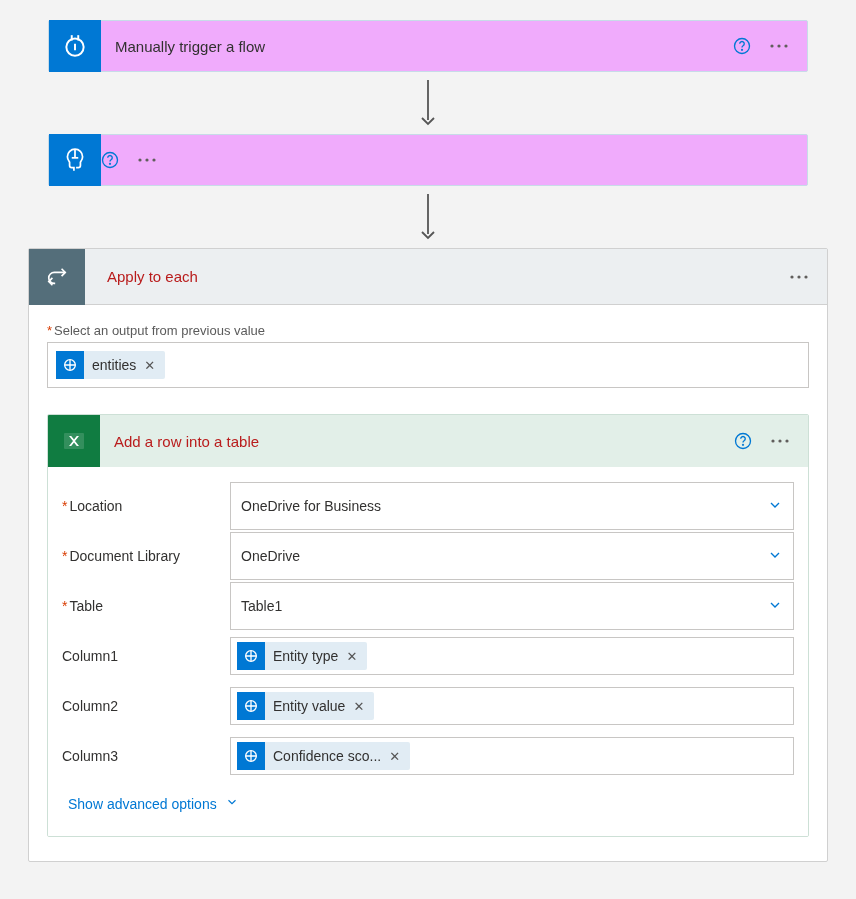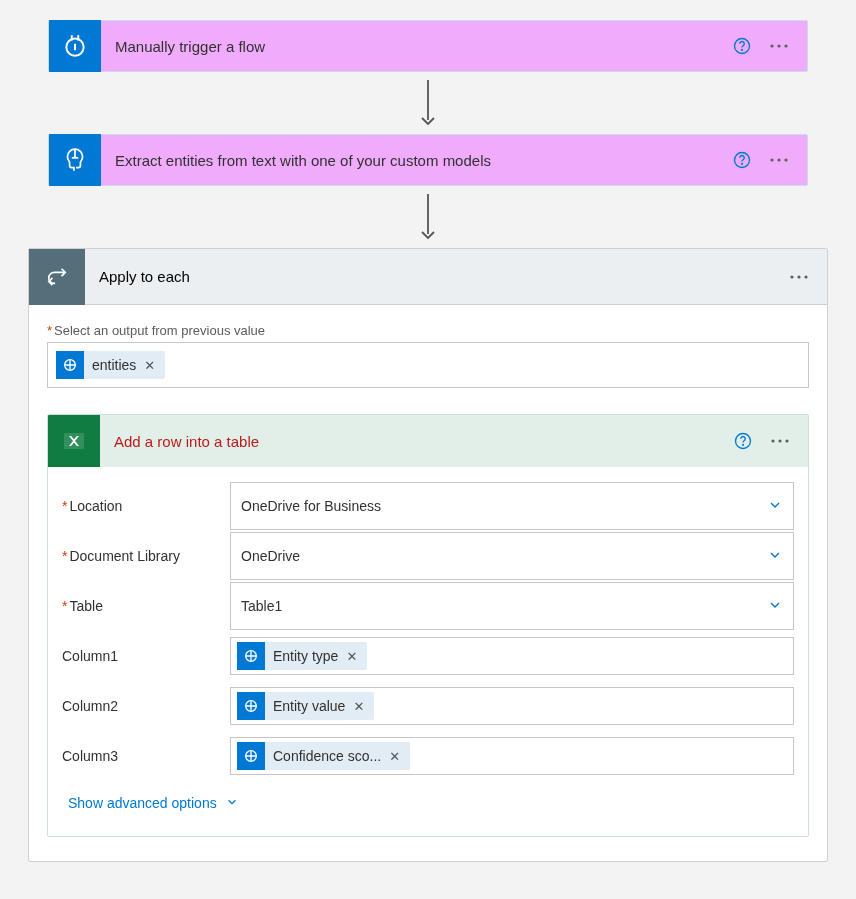--- a/index.html
+++ b/index.html
@@ -32,21 +32,21 @@
     border-radius: 2px;
   }
   .apply-header {
     display: flex; align-items: center; height: 56px;
     background: #eceff1; border-bottom: 1px solid #d0d0d0;
   }
   .apply-header .icon-box {
     width: 56px; height: 56px; display: flex; align-items: center; justify-content: center;
     background: #546e7a; color: #fff;
   }
-  .apply-header .label { flex: 1; padding: 0 14px; color: #000000; font-size: 15px; }
+  .apply-header .label { flex: 1; padding: 0 14px; color: #b91c1c; font-size: 15px; margin-left: 8px; }
   .apply-header .right { padding-right: 18px; color: #605e5c; }
 
   .apply-body { padding: 18px 18px 24px 18px; }
   .field-label { font-size: 13px; color: #5b5b5b; }
   .field-label .req { color: #d83b01; margin-right: 2px; }
   .token-input {
     margin-top: 4px; border: 1px solid #c8c6c4; background: #fff; padding: 8px; min-height: 40px;
     display: flex; gap: 6px; flex-wrap: wrap; align-items: center;
   }
   .token {
@@ -82,21 +82,21 @@
     border: 1px solid #c8c6c4; height: 48px; display:flex; align-items:center;
     padding: 0 10px; color:#323130; font-size:14px; position: relative;
   }
   .select .chev { position:absolute; right:10px; color:#0078d4; }
   .select .folder { position:absolute; right:10px; color:#0078d4; }
   .value-box {
     border: 1px solid #c8c6c4; min-height: 38px; display:flex; align-items:center;
     padding: 4px 6px; gap:6px; flex-wrap: wrap;
   }
   .adv-link {
-    display:inline-flex; gap:8px; color:#0078d4; font-size:14px;
+    display:inline-flex; align-items:center; gap:8px; color:#0078d4; font-size:14px;
     padding: 14px 0 18px 6px; cursor:pointer;
   }
 </style>
 </head>
 <body>
 
 <div class="canvas">
 
   <div class="node-row">
     <div class="node">
@@ -138,21 +138,20 @@
   <div class="node-row">
     <div class="node">
       <div class="icon-box">
         <svg width="26" height="26" viewBox="0 0 24 24" fill="none" stroke="currentColor" stroke-width="1.6">
             <path d="M12 2a7 7 0 0 0-7 7c0 2.5 1.3 4 2 5v3a2 2 0 0 0 2 2h2v3"></path>
             <path d="M12 2a7 7 0 0 1 7 7c0 2.5-1.3 4-2 5v3a2 2 0 0 1-2 2h-2"></path>
             <path d="M12 2v8"></path>
             <path d="M9 10h6"></path>
           </svg>
       </div>
-      <div class="label">Extract entities from text with one of your custom models</div>
       <div class="right">
         <span class="help-circle">
           <svg width="18" height="18" viewBox="0 0 24 24" fill="none" stroke="currentColor" stroke-width="1.8">
               <circle cx="12" cy="12" r="10"></circle>
               <path d="M9 9a3 3 0 1 1 4.5 2.6c-.9.6-1.5 1.2-1.5 2.4"></path>
               <circle cx="12" cy="17" r=".6" fill="currentColor"></circle>
             </svg>
         </span>
         <span class="more">
           <svg width="20" height="6" viewBox="0 0 20 6">

